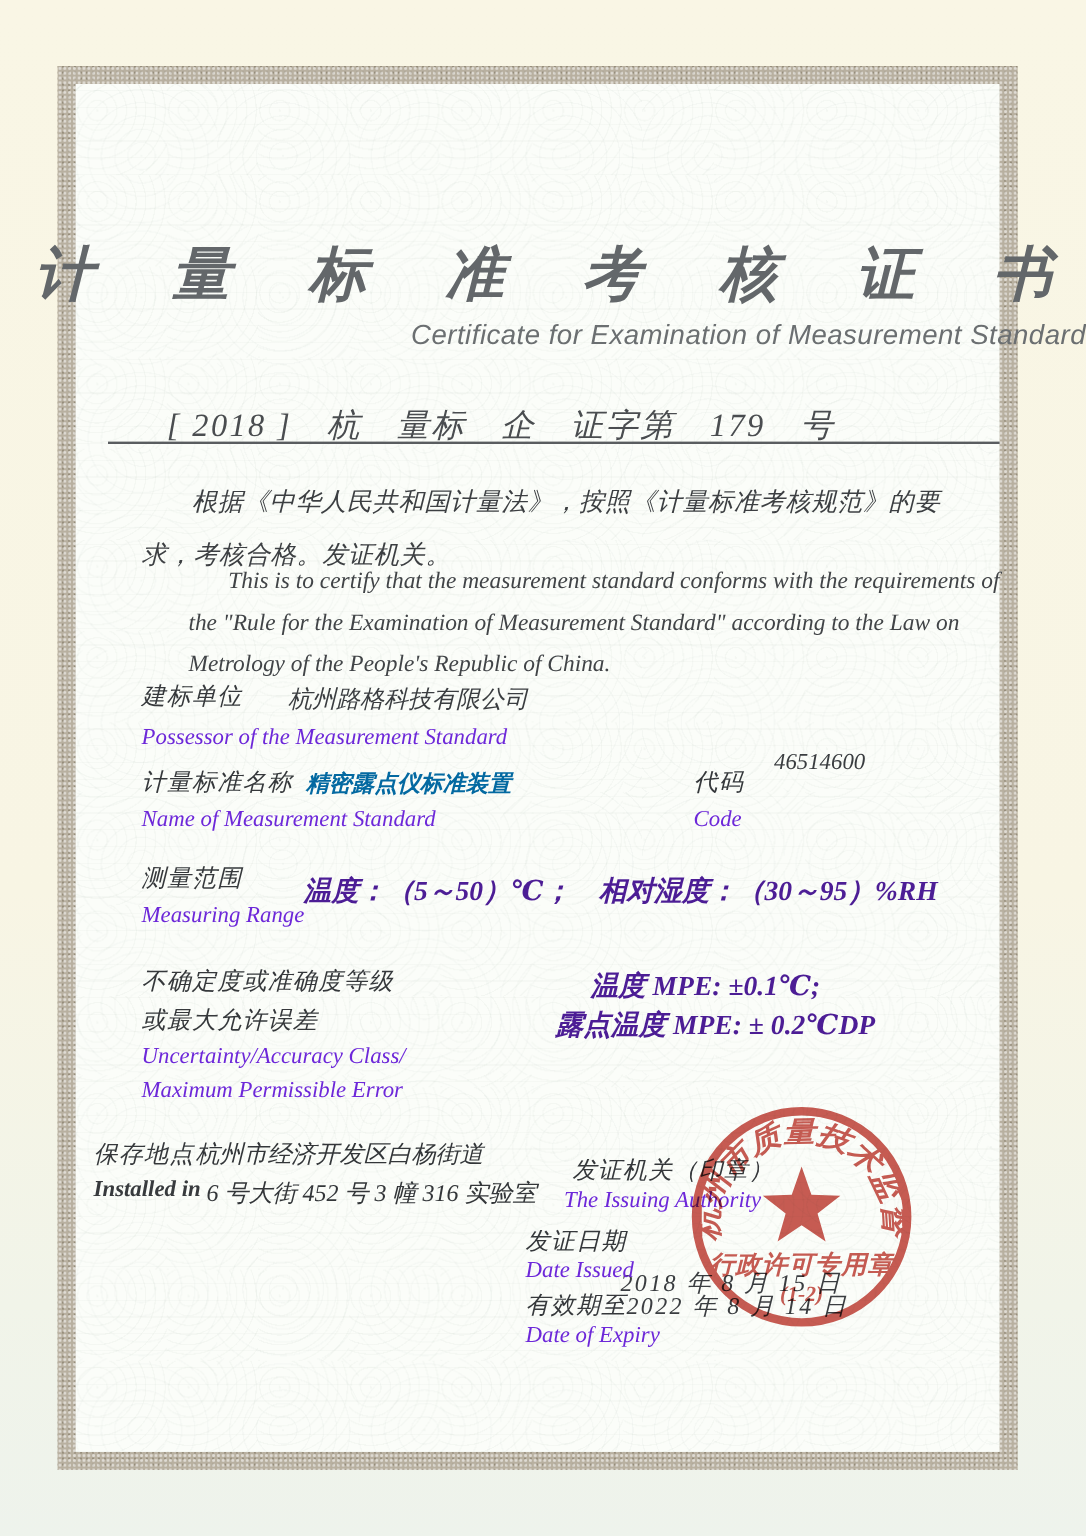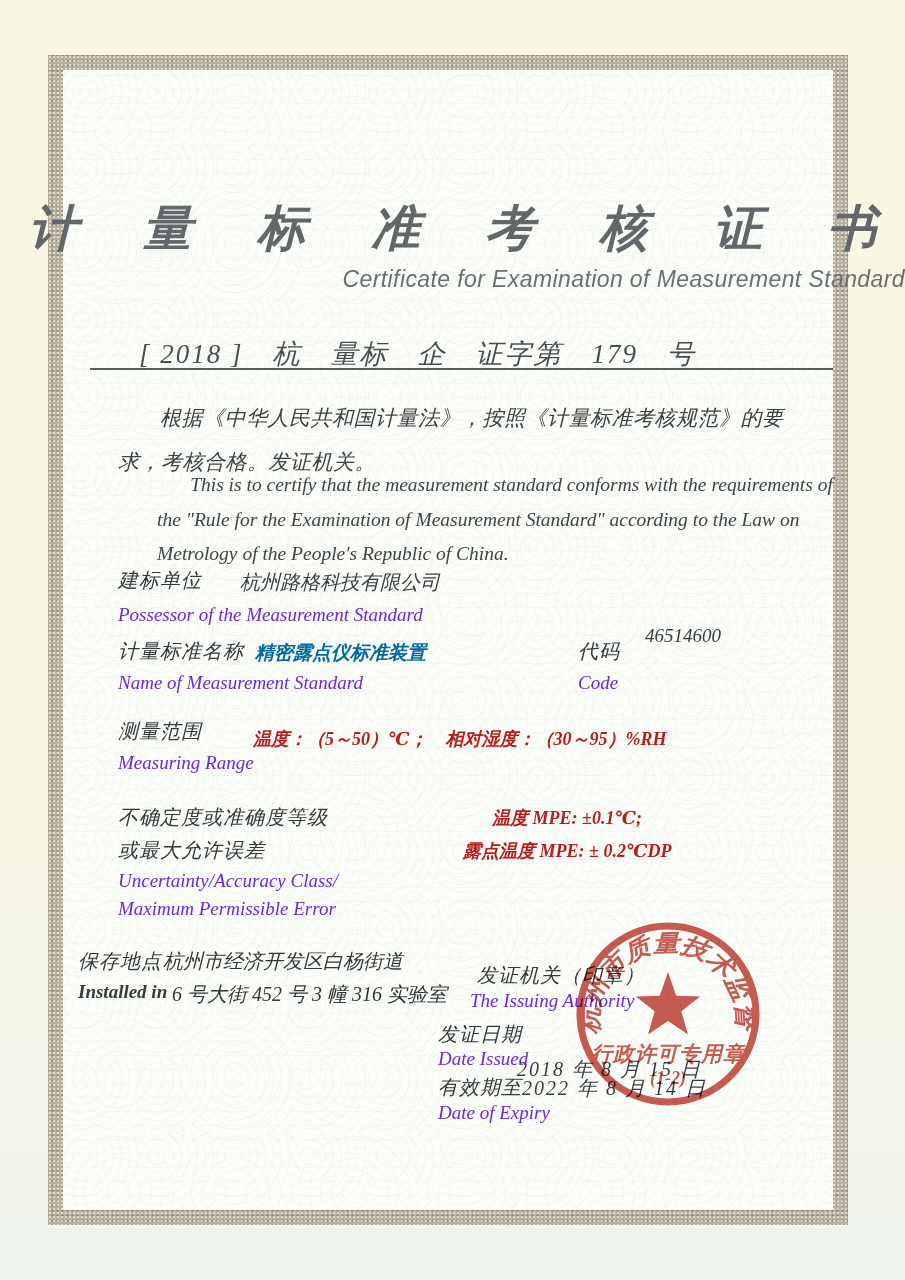--- a/index.html
+++ b/index.html
@@ -59,21 +59,21 @@
   .para-en {
     position:absolute; left:118px; top:468px; width:694px;
     font-size:19.5px; line-height:1.78; color:#414447; text-indent:1.7em;
     white-space:normal;
     margin-left:39px;
   }
 
   .lbl-cn  { font-size:20px; color:#35383b; letter-spacing:1px; }
   .lbl-en  { font-size:19px; color:#6d28d9; }
   .val     { font-size:19px; color:#3a3d40; }
-  .val-sm  { font-size:18px; color:#b91c1c; font-weight:bold; }
+  .val-sm  { font-size:23px; color:#4c1d95; font-weight:bold; }
 
   .stamp { position:absolute; left:572px; top:918px; width:192px; height:192px;
            mix-blend-mode:multiply; opacity:.88; }
   .stamp svg { width:100%; height:100%; }
 </style>
 </head>
 <body>
 
 <div class="page">
   <div class="frame">

